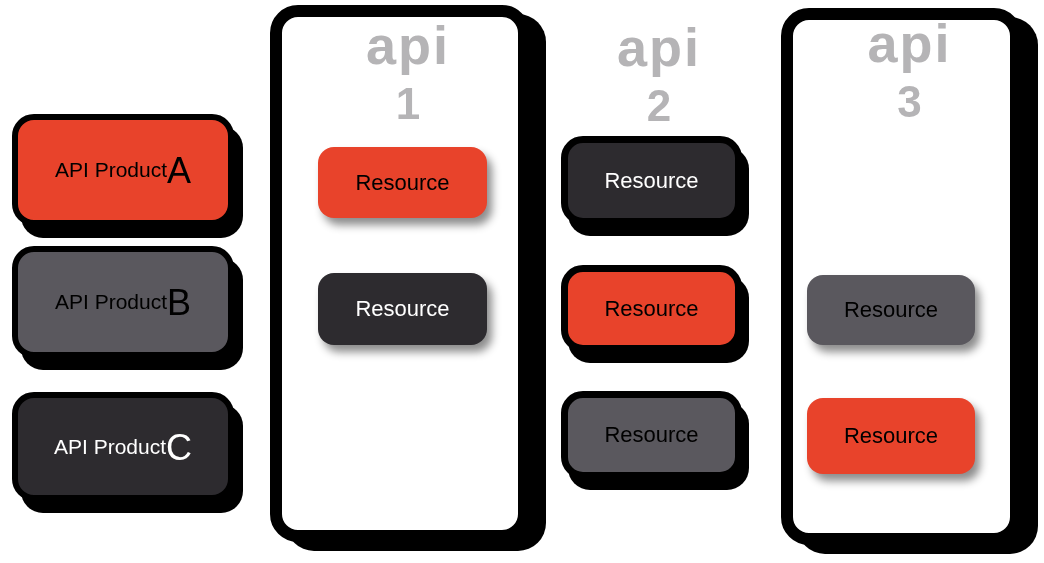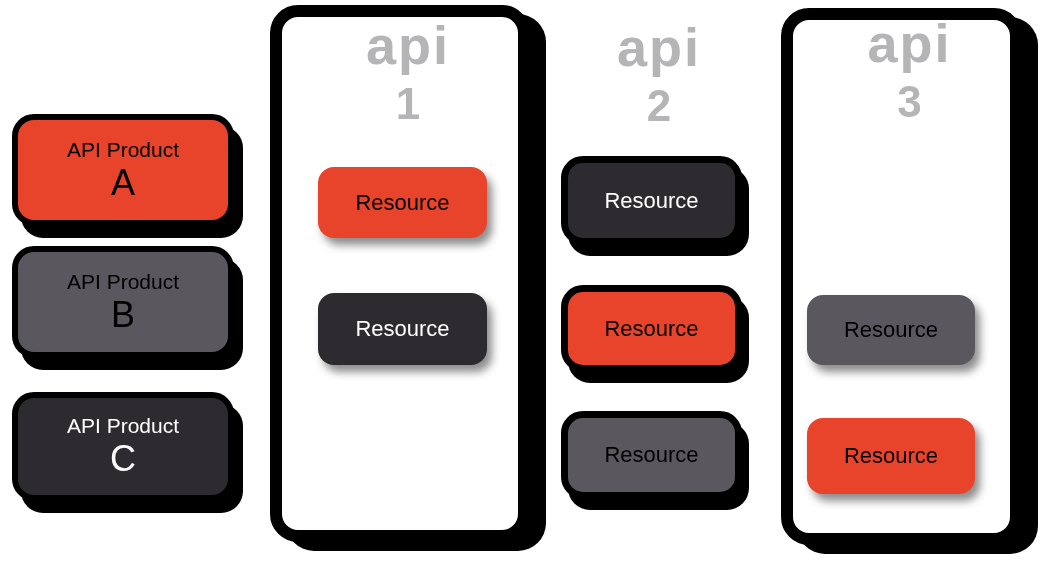--- a/index.html
+++ b/index.html
@@ -15,21 +15,21 @@
   
   .product {
     position: absolute;
     left: 12px;
     width: 222px;
     box-sizing: border-box;
     border: 6px solid #000;
     border-radius: 22px;
     box-shadow: 9px 12px 0 #000;
     display: flex;
-    flex-direction: column;
+    flex-direction: row;
     align-items: center;
     justify-content: center;
     text-align: left;
   }
   .p-a { top: 114px; height: 112px; }
   .p-b { top: 246px; height: 112px; }
   .p-c { top: 392px; height: 109px; }
   .p-line1 { font-size: 21px; line-height: 1.1; }
   .p-line2 { font-size: 36px; line-height: 1.1; margin-top: 2px; }
 
@@ -60,21 +60,20 @@
   .api-num  { font-size: 44px; margin-top: 10px; }
 
   
   .res {
     position: absolute;
     box-sizing: border-box;
     display: flex;
     align-items: center;
     justify-content: center;
     font-size: 22px;
-    margin-top: 20px;
   }
   .r-soft {
     border-radius: 16px;
     box-shadow: 5px 7px 9px rgba(0,0,0,0.45);
   }
   .r-outline {
     border: 7px solid #000;
     border-radius: 22px;
     box-shadow: 7px 11px 0 #000;
   }

